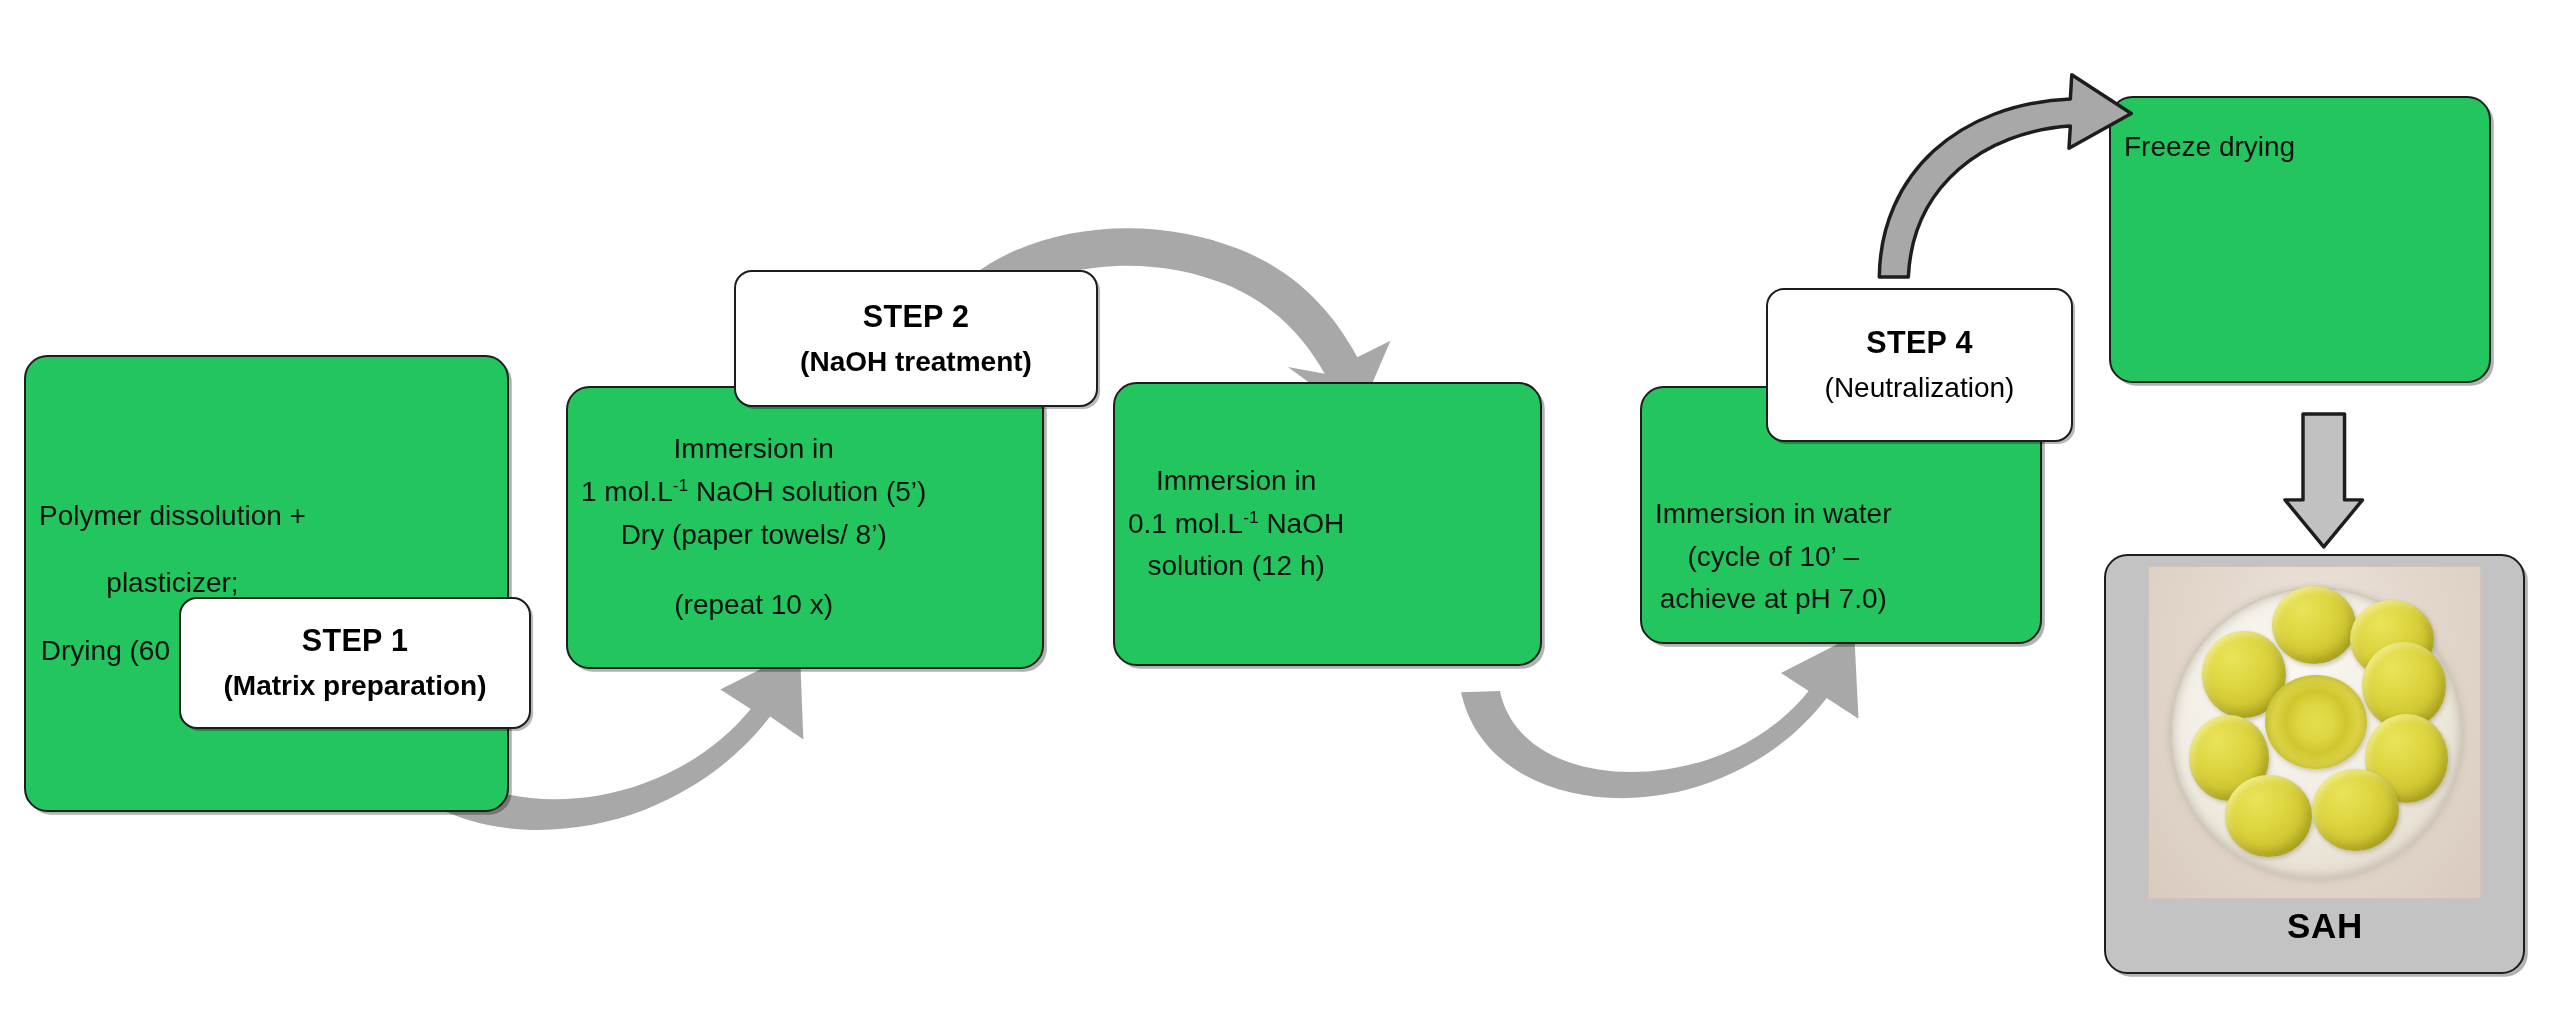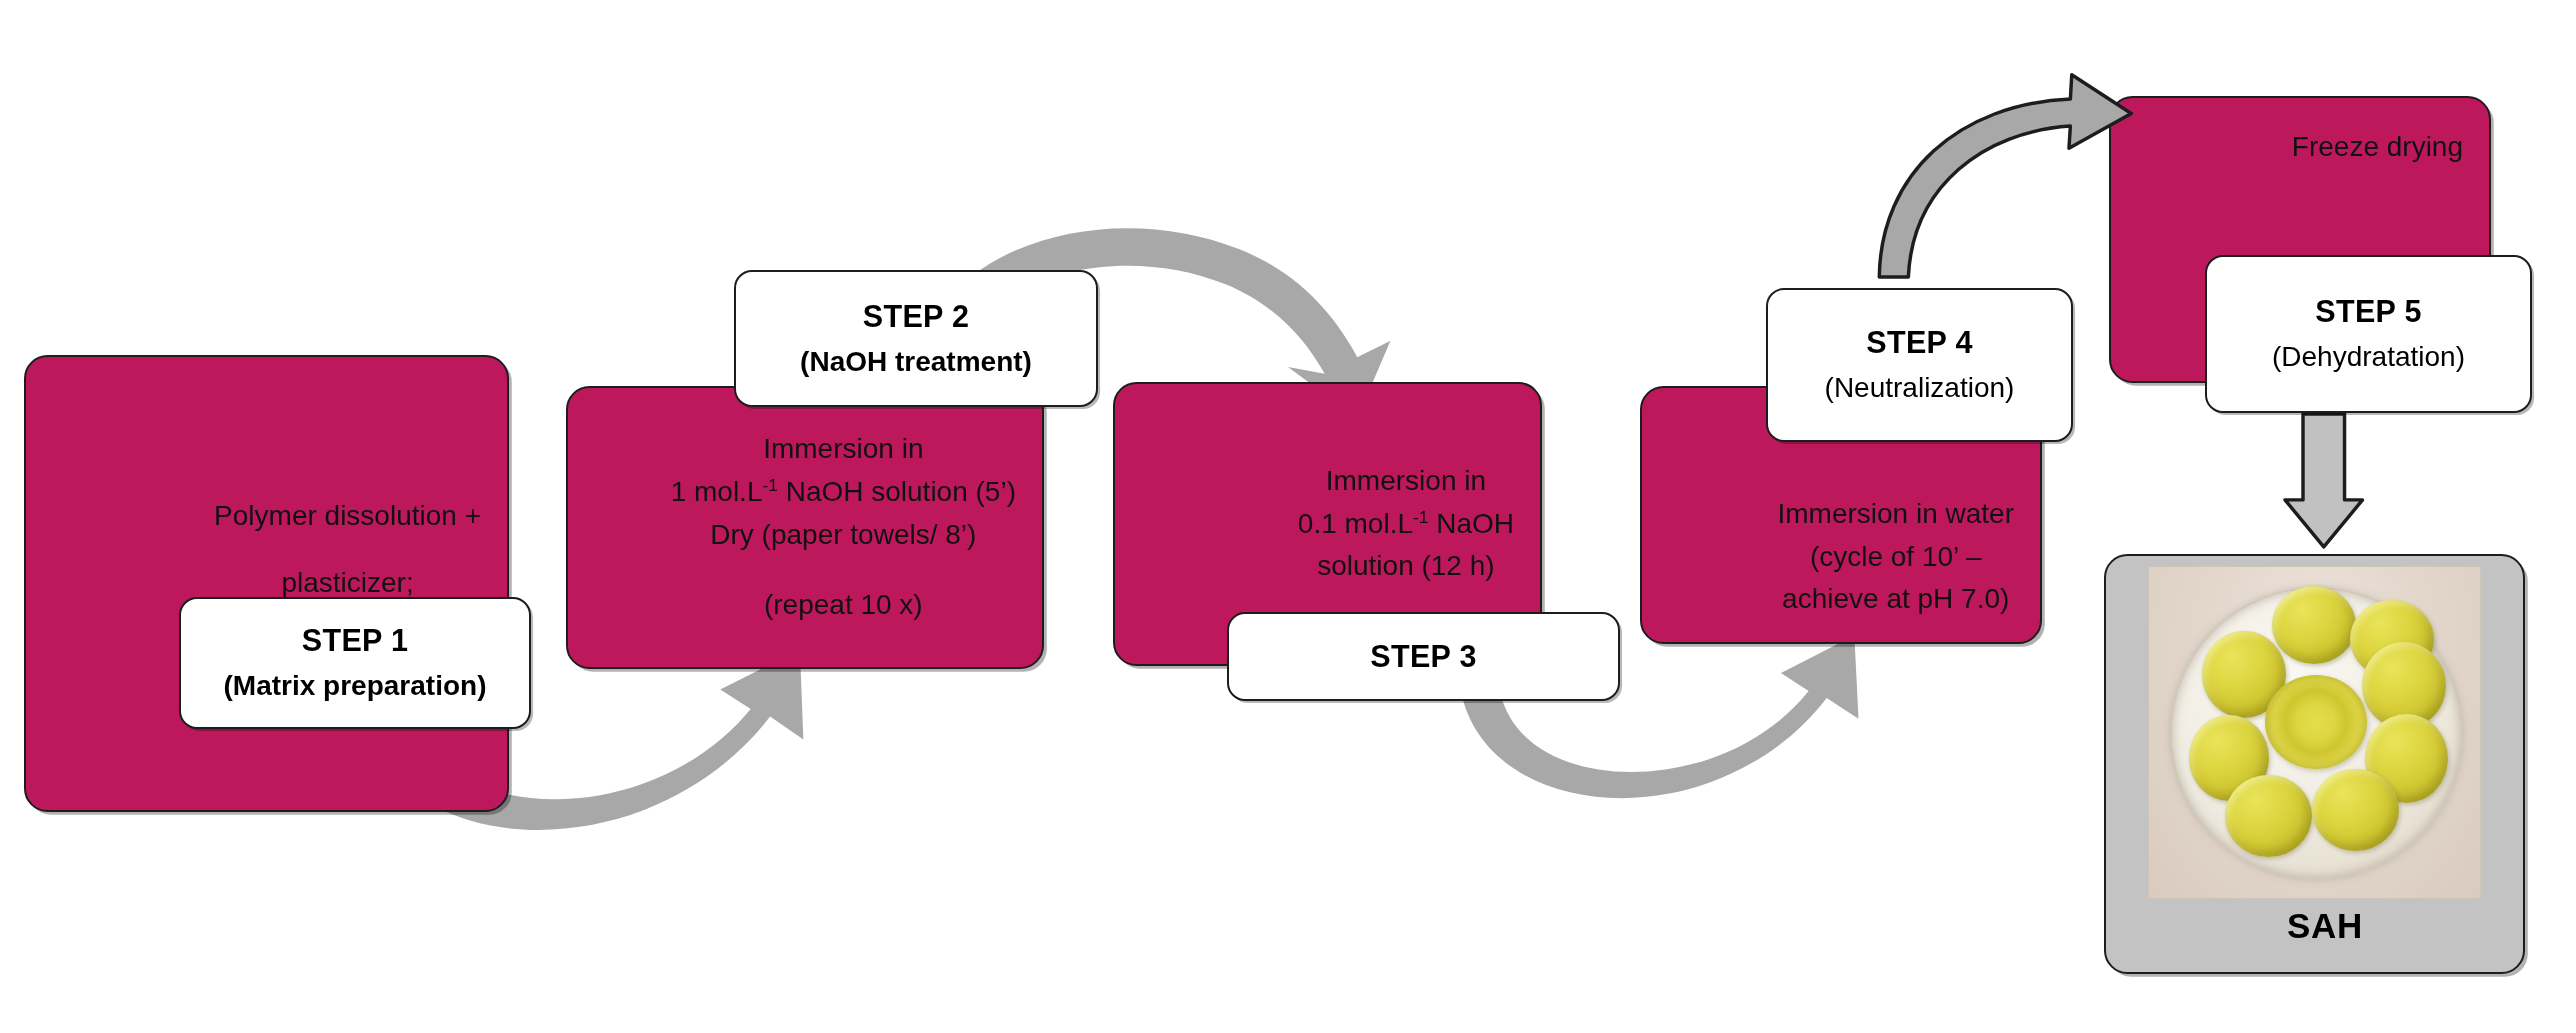--- a/index.html
+++ b/index.html
@@ -3,32 +3,32 @@
 <meta charset="utf-8">
 <style>
   html,body{margin:0;padding:0;background:#ffffff;}
   body{font-family:"Liberation Sans","DejaVu Sans",sans-serif;}
   #stage{position:relative;width:2576px;height:1033px;background:#ffffff;overflow:hidden;}
   #stage > *{box-sizing:border-box;}
 
   
   .gbox{
     position:absolute;
-    background:#be185d;
+    background:#22c55e;
     border:2.1px solid #1d1d1d;
     border-radius:23.5px;
     box-shadow:3.5px 3.5px 0 -0.7px rgba(0,0,0,0.30);
     display:flex;
     align-items:center;
-    justify-content:flex-end;
+    justify-content:flex-start;
     text-align:center;
     color:#111111;
     font-size:28px;
     line-height:1.52;
-    padding:7px 26px;
+    padding:7px 13px;
     z-index:2;
   }
   .gbox.top{align-items:flex-start;padding-top:28px;}
 
   
   .wbox{
     position:absolute;
     background:#ffffff;
     border:2.1px solid #1d1d1d;
     border-radius:18px;
@@ -225,28 +225,21 @@
   <div class="wbox" style="left:179px;top:597px;width:352px;height:132px;">
     <div class="wtitle">STEP 1</div>
     <div class="wsub">(Matrix preparation)</div>
   </div>
 
   <div class="wbox" style="left:734px;top:270px;width:364px;height:137px;">
     <div class="wtitle">STEP 2</div>
     <div class="wsub">(NaOH treatment)</div>
   </div>
 
-  <div class="wbox" style="left:1227px;top:612px;width:393px;height:89px;">
-    <div class="wtitle">STEP 3</div>
-  </div>
 
   <div class="wbox" style="left:1766px;top:288px;width:307px;height:154px;">
     <div class="wtitle">STEP 4</div>
     <div class="wsub plain">(Neutralization)</div>
   </div>
 
-  <div class="wbox" style="left:2205px;top:255px;width:327px;height:158px;">
-    <div class="wtitle">STEP 5</div>
-    <div class="wsub plain">(Dehydratation)</div>
-  </div>
 
 </div>
 
 
 </body></html>

